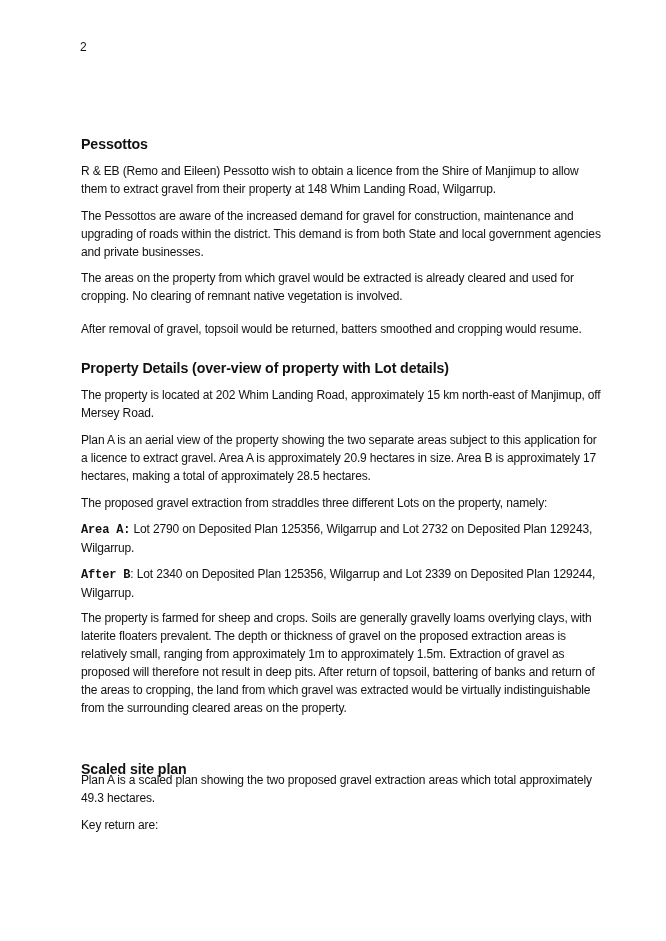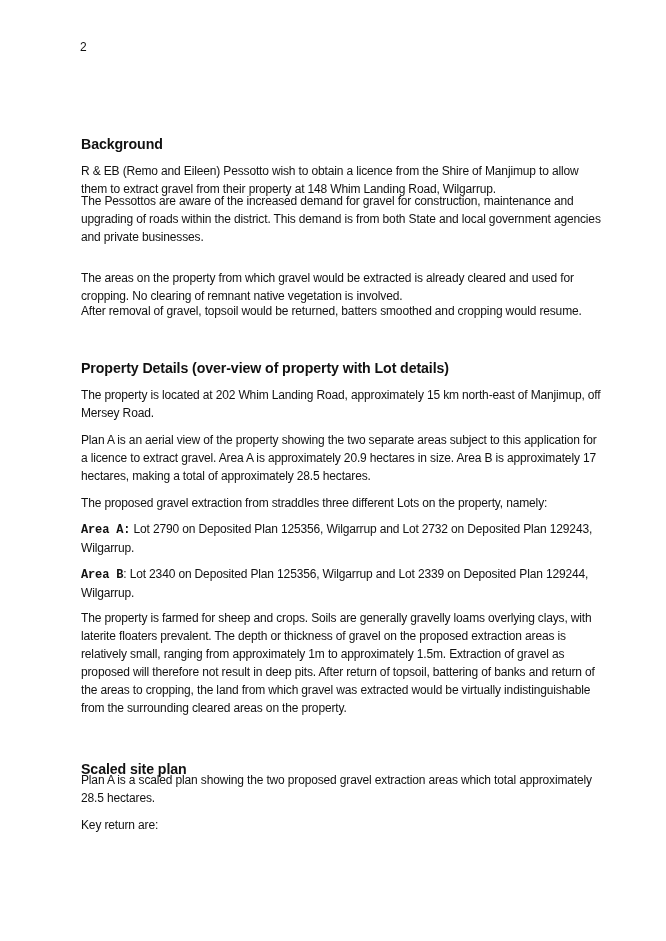--- a/index.html
+++ b/index.html
@@ -12,33 +12,33 @@
   p.blk { margin: 0; }
   .label { font-weight: bold; font-family: Liberation Mono, monospace; }
 </style>
 </head>
 <body>
 
 <div class="page-number">2</div>
 
 <div class="content">
 
-  <h2 class="blk" style="top:134px">Background</h2>
+  <h2 class="blk" style="top:134px">Pessottos</h2>
   <p class="blk" style="top:162px"> R &amp; EB (Remo and Eileen) Pessotto wish to obtain a licence from the Shire of Manjimup to allow them to extract gravel from their property at 148 Whim Landing Road, Wilgarrup.</p>
-  <p class="blk" style="top:192px">The Pessottos are aware of the increased demand for gravel for construction, maintenance and upgrading of roads within the district. This demand is from both State and local government agencies and private businesses.</p>
+  <p class="blk" style="top:207px">The Pessottos are aware of the increased demand for gravel for construction, maintenance and upgrading of roads within the district. This demand is from both State and local government agencies and private businesses.</p>
   <p class="blk" style="top:269px">The areas on the property from which gravel would be extracted is already cleared and used for cropping. No clearing of remnant native vegetation is involved.</p>
-  <p class="blk" style="top:302px">After removal of gravel, topsoil would be returned, batters smoothed and cropping would resume.</p>
+  <p class="blk" style="top:320px">After removal of gravel, topsoil would be returned, batters smoothed and cropping would resume.</p>
 
   <h2 class="blk" style="top:358px">Property Details (over-view of property with Lot details)</h2>
   <p class="blk" style="top:386px">The property is located at 202 Whim Landing Road, approximately 15 km north-east of Manjimup, off Mersey Road.</p>
   <p class="blk" style="top:431px">Plan A is an aerial view of the property showing the two separate areas subject to this application for a licence to extract gravel.  Area A is approximately 20.9 hectares in size. Area B is approximately 17 hectares, making a total of approximately 28.5 hectares.</p>
   <p class="blk" style="top:494px">The proposed gravel extraction from straddles three different Lots on the property, namely:</p>
 
   <p class="blk" style="top:520px"><span class="label">Area A:</span><span> Lot 2790 on Deposited Plan 125356, Wilgarrup and Lot 2732 on Deposited Plan 129243, Wilgarrup.</span></p>
-  <p class="blk" style="top:565px"><span class="label">Area B</span><span>:   Lot 2340 on Deposited Plan 125356, Wilgarrup and Lot 2339 on Deposited Plan 129244, Wilgarrup.</span></p>
+  <p class="blk" style="top:565px"><span class="label">After B</span><span>:   Lot 2340 on Deposited Plan 125356, Wilgarrup and Lot 2339 on Deposited Plan 129244, Wilgarrup.</span></p>
 
   <p class="blk" style="top:609px">The property is farmed for sheep and crops. Soils are generally gravelly loams overlying clays, with laterite floaters prevalent.  The depth or thickness of gravel on the proposed extraction areas is relatively small, ranging from approximately 1m to approximately 1.5m. Extraction of gravel as proposed will therefore not result in deep pits. After return of topsoil, battering of banks and return of the areas to cropping, the land from which gravel was extracted would be virtually indistinguishable from the surrounding cleared areas on the property.</p>
 
   <h2 class="blk" style="top:759px">Scaled site plan</h2>
-  <p class="blk" style="top:771px">Plan A is a scaled plan showing the two proposed gravel extraction areas which total approximately 28.5 hectares.</p>
+  <p class="blk" style="top:771px">Plan A is a scaled plan showing the two proposed gravel extraction areas which total approximately 49.3 hectares.</p>
   <p class="blk" style="top:816px">Key return are:</p>
 
 </div>
 
 </body></html>

